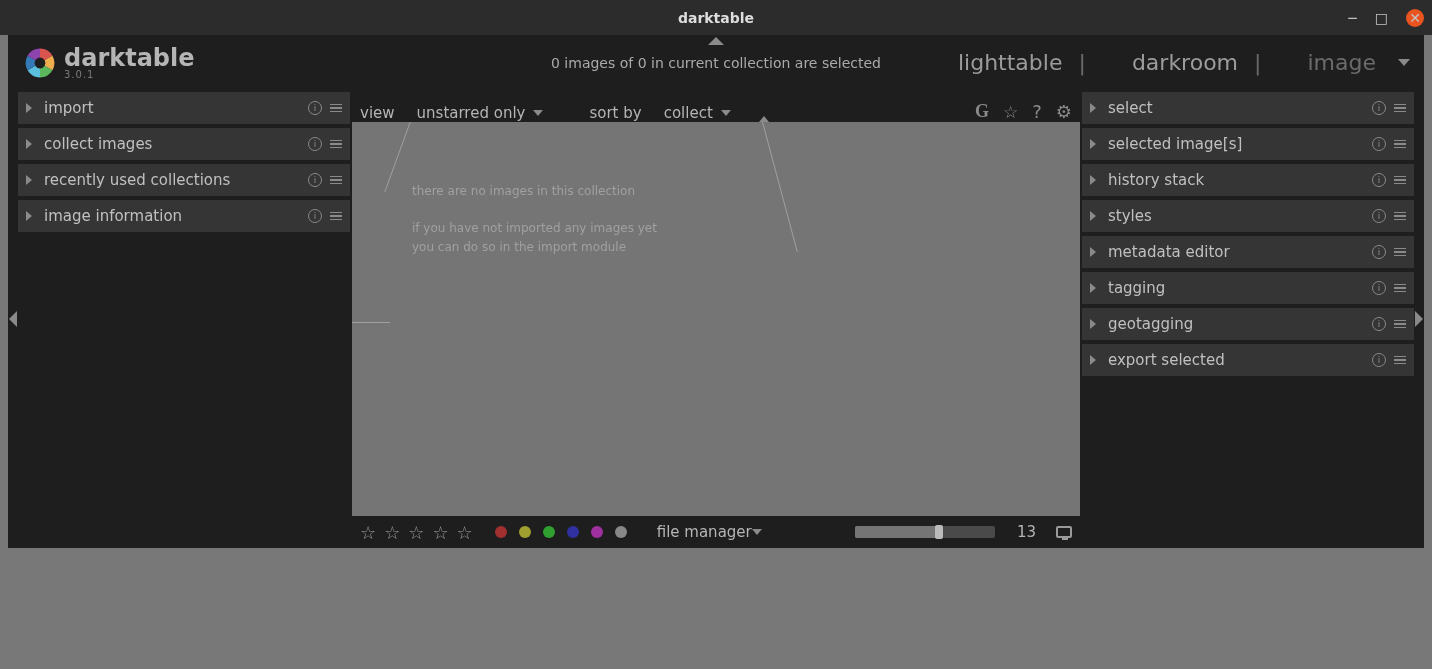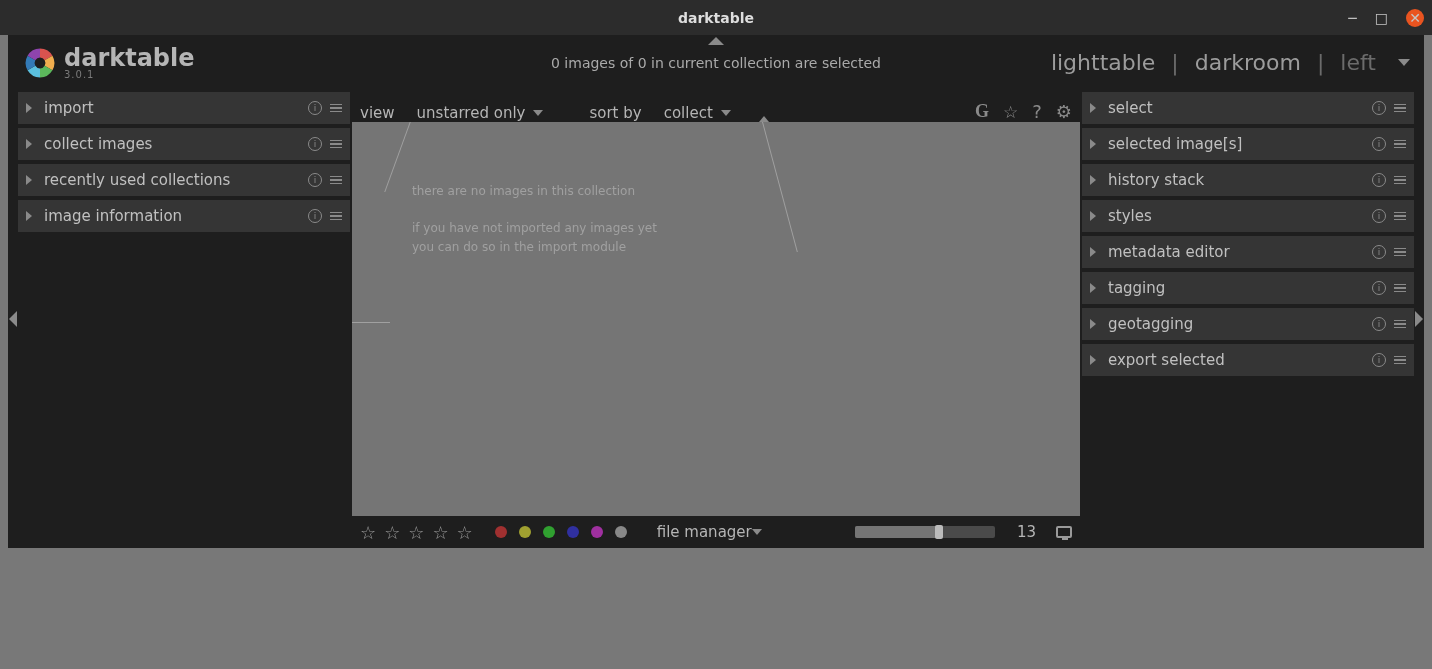--- a/index.html
+++ b/index.html
@@ -20,21 +20,21 @@
   
   
   .header { height:55px; display:flex; align-items:center; padding:0 14px; }
   .logo-wrap { display:flex; align-items:center; gap:6px;}
   .logo {width:36px; height:36px;}
   .brand { line-height:1; }
   .brand-name { font-size:24px; font-weight:bold; color:#b5b5b5; }
   .brand-ver { font-size:10px; color:#7a7a7a; letter-spacing:1px; }
   .header-center { position:absolute; left:50%; transform:translateX(-50%); font-size:14px; color:#aaaaaa; }
   .header-right { margin-left:auto; display:flex; align-items:center; gap:16px; font-size:22px; color:#9c9c9c;}
-  .view-link { cursor:pointer; }
+  .view-link { cursor:pointer;margin-left:30px; }
   .view-sep { color:#6b6b6b; }
   .view-other { color:#6b6b6b; }
   .other-caret { width:0;height:0;border-left:6px solid transparent;border-right:6px solid transparent;border-top:7px solid #8a8a8a; margin-left:6px; cursor:pointer;}
   
   
   .main { position:absolute; top:55px; bottom:0; left:0; right:0; display:flex;}
   .side-caret { width:10px; display:flex; align-items:center; justify-content:center; cursor:pointer;}
   .side-caret.left::before { content:""; width:0;height:0;border-top:8px solid transparent;border-bottom:8px solid transparent;border-right:8px solid #8a8a8a;}
   .side-caret.right::before{ content:""; width:0;height:0;border-top:8px solid transparent;border-bottom:8px solid transparent;border-left:8px solid #8a8a8a;}
   
@@ -110,21 +110,21 @@
         <div class="brand-name">darktable</div>
         <div class="brand-ver">3.0.1</div>
       </div>
     </div>
     <div class="header-center">0 images of 0 in current collection are selected</div>
     <div class="header-right">
       <span class="view-link">lighttable</span>
       <span class="view-sep">|</span>
       <span class="view-link">darkroom</span>
       <span class="view-sep">|</span>
-      <span class="view-link view-other">left</span>
+      <span class="view-link view-other">image</span>
       <div class="other-caret"></div>
     </div>
   </div>
 
   <div class="main">
     <div class="side-caret left"></div>
 
     <div class="panel">
       <div class="module">
         <div class="tri"></div>

